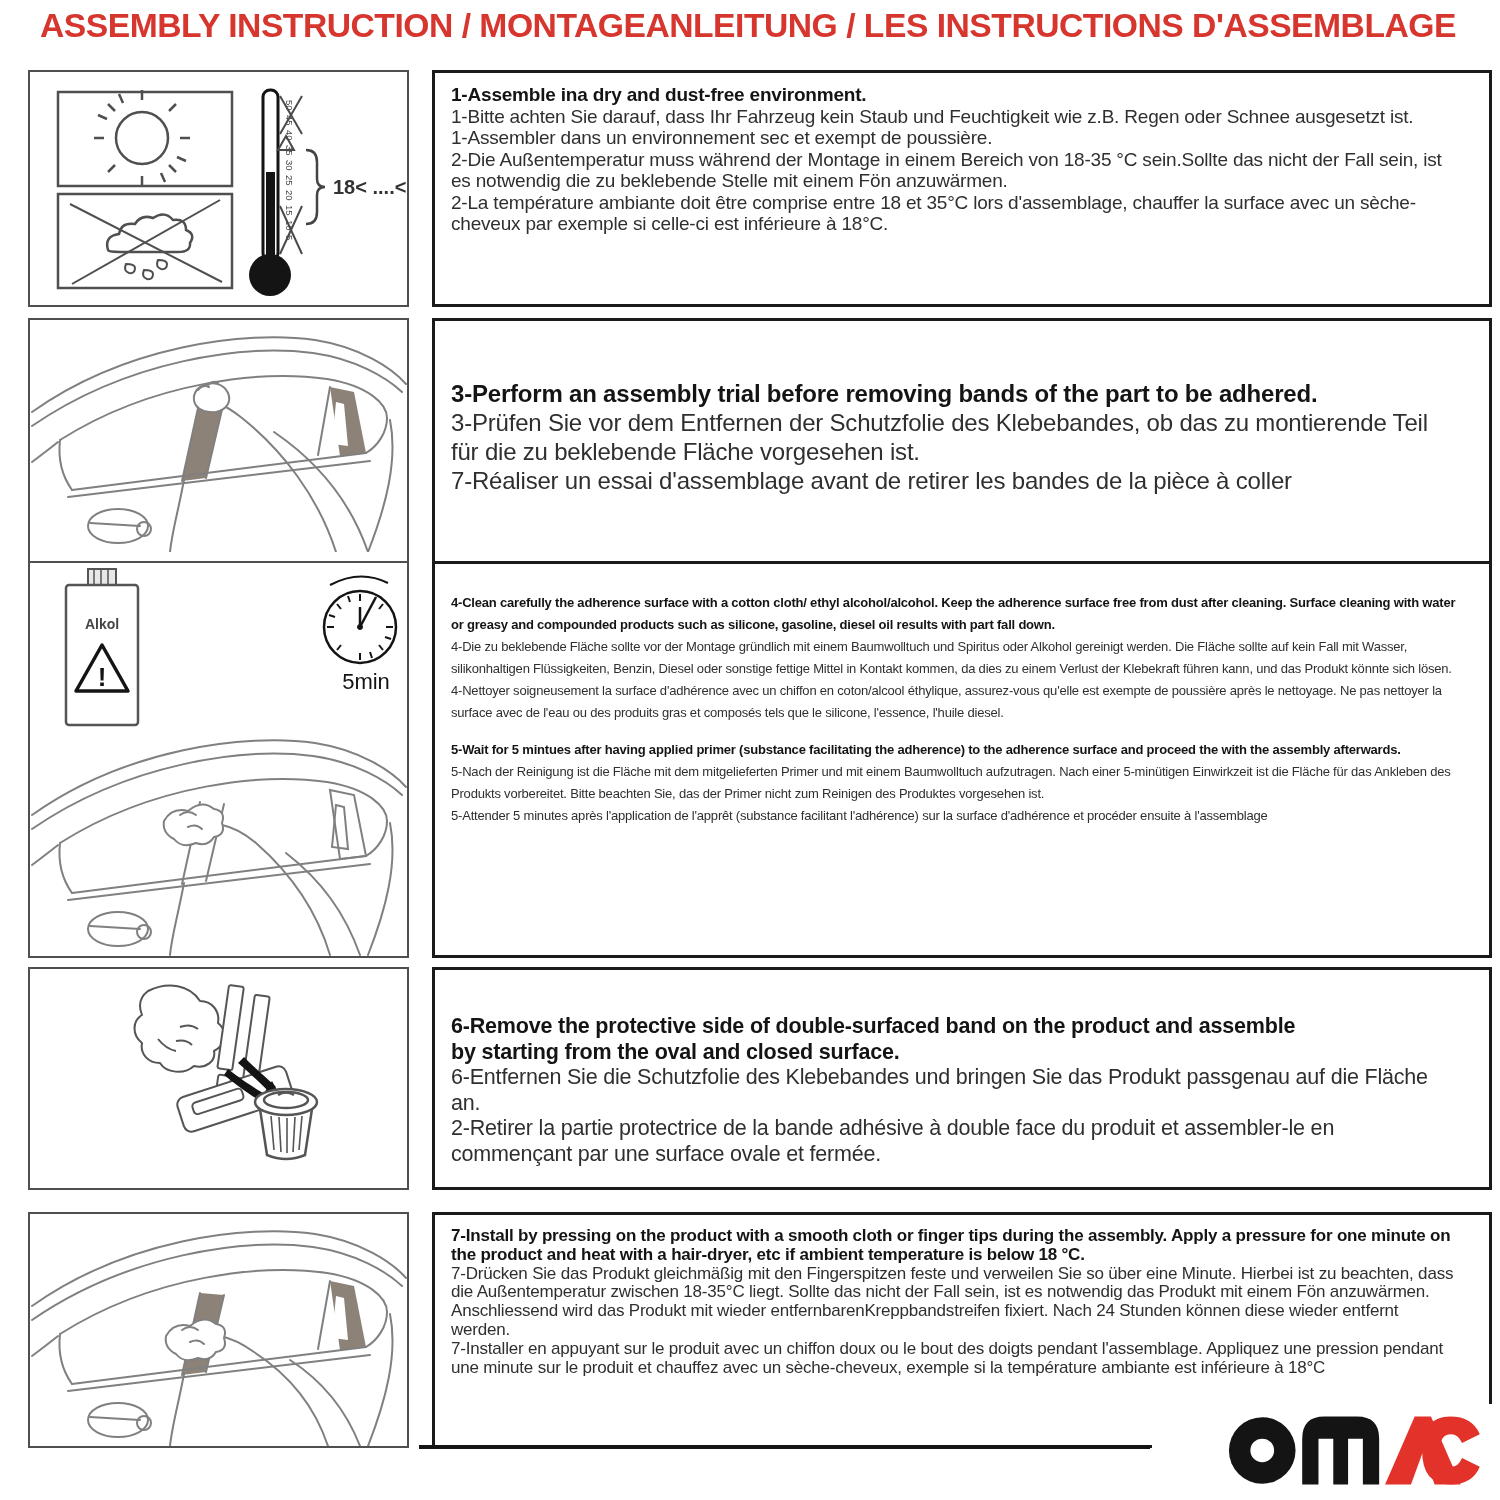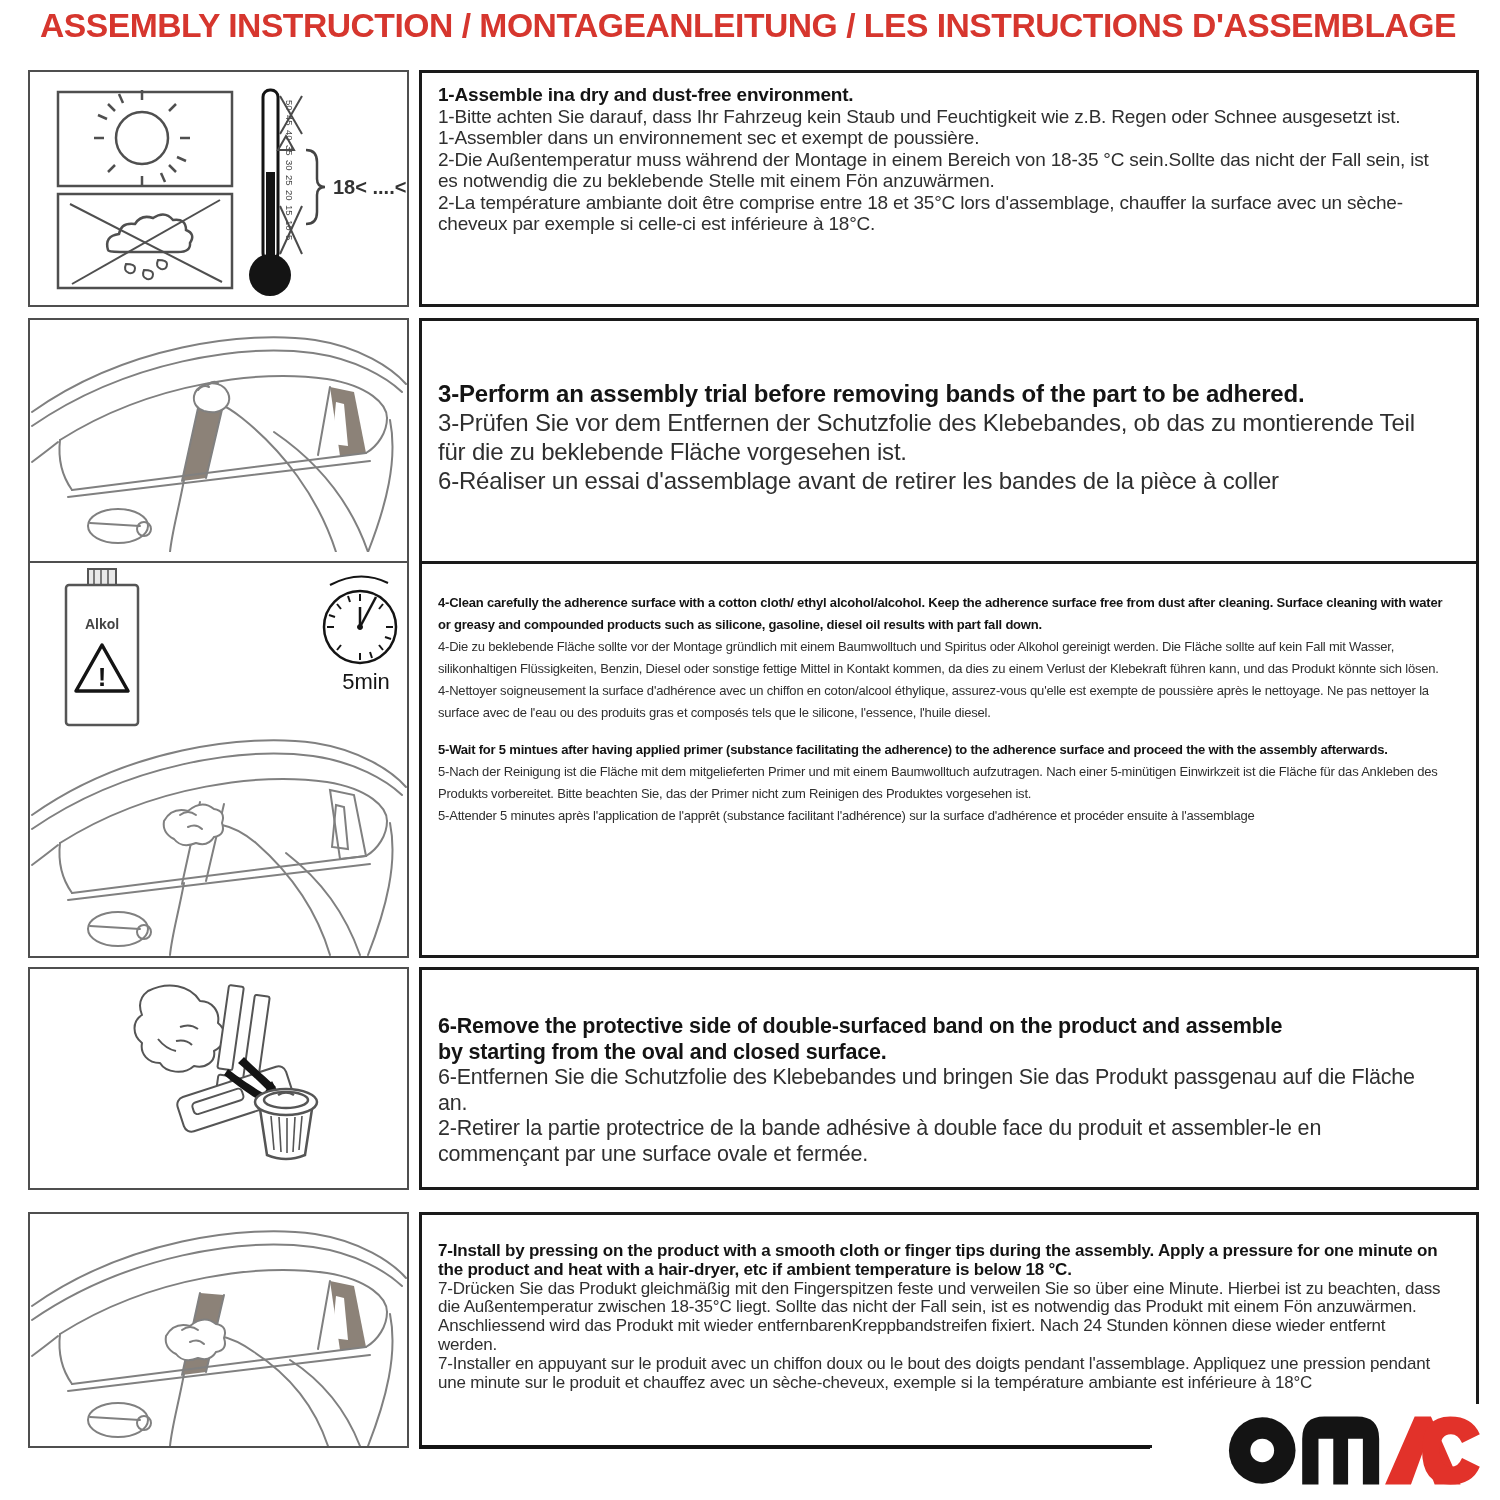--- a/index.html
+++ b/index.html
@@ -1,35 +1,35 @@
 <!DOCTYPE html>
 <html><head>
 <meta charset="utf-8">
 <style>
   html,body{margin:0;padding:0;background:#ffffff;}
   body{width:1500px;height:1500px;position:relative;font-family:"Liberation Sans",sans-serif;color:#2f2f2f;}
   .page-title{position:absolute;left:40px;top:6px;font-size:34px;font-weight:800;letter-spacing:-0.5px;color:#d6362e;white-space:nowrap;transform:scaleX(0.99);transform-origin:left;}
   .illus{position:absolute;left:28px;width:381px;border:2px solid #4f4f4f;background:#fff;box-sizing:border-box;}
-  .textbox{position:absolute;left:419px;width:1060px;border:3px solid #1a1a1a;background:#fff;box-sizing:border-box;padding:0 30px 0 16px;}
+  .textbox{position:absolute;left:432px;width:1060px;border:3px solid #1a1a1a;background:#fff;box-sizing:border-box;padding:0 30px 0 16px;}
   .textbox p{margin:0;white-space:pre-line;letter-spacing:-0.2px;}
   .textbox p.b{font-weight:700;color:#141414;}
   
   #row1-illus,#row1-text{top:70px;height:237px;}
   #row2-illus,#row2-text{top:318px;height:297px;}
   #row3-illus,#row3-text{top:561px;height:397px;}
   #row4-illus,#row4-text{top:967px;height:223px;}
   #row5-illus,#row5-text{top:1212px;height:236px;}
   
   #row1-text{font-size:19px;line-height:21.5px;padding-top:11px;}
   #row1-text .gap{margin-top:19px;}
   #row2-text{font-size:24px;line-height:29px;padding-top:58px;}
   #row3-text{font-size:13px;line-height:22px;padding-top:28px;}
   #row3-text .gap{margin-top:15px;}
   #row4-text{font-size:21.5px;line-height:25.5px;padding-top:44px;}
-  #row5-text{font-size:17px;line-height:18.8px;padding-top:27px;}
+  #row5-text{font-size:17px;line-height:18.8px;padding-top:12px;}
   svg{display:block;}
   .logo-backdrop{position:absolute;left:1152px;top:1404px;width:348px;height:96px;background:#fff;}
   .footer-line{position:absolute;left:419px;top:1445px;width:731px;height:4px;background:#141414;}
   .logo{position:absolute;left:1228px;top:1412px;}
 </style>
 </head>
 <body>
 
 <div class="page-title">ASSEMBLY INSTRUCTION / MONTAGEANLEITUNG / LES INSTRUCTIONS D'ASSEMBLAGE</div>
 
@@ -128,21 +128,21 @@
       <path d="M338,232 C320,180 288,142 244,112" fill="none"></path>
       <path d="M186,92 c10,-2 16,-10 12,-19 c-4,-9 -15,-12 -24,-8 c-5,2 -9,6 -10,11 c-1,7 3,13 10,15 c4,1 8,2 12,1 z"></path>
       <path d="M168,70 q5,-6 11,-3" fill="none"></path>
       <path d="M178,65 q5,-5 10,-2" fill="none"></path>
     </g>
   </svg>
 </div>
 <div class="textbox" id="row2-text">
   <p class="b">3-Perform an assembly trial before removing bands of the part to be adhered.</p>
   <p>3-Prüfen Sie vor dem Entfernen der Schutzfolie des Klebebandes, ob das zu montierende Teil für die zu beklebende Fläche vorgesehen ist.</p>
-  <p>6-Réaliser un essai d'assemblage avant de retirer les bandes de la pièce à coller</p>
+  <p>7-Réaliser un essai d'assemblage avant de retirer les bandes de la pièce à coller</p>
 </div>
 
 <div class="illus" id="row3-illus">
   <svg width="377" height="393" viewBox="0 0 377 393">
     <g>
       <rect x="58" y="6" width="28" height="16" fill="#e8e8e8" stroke="#555" stroke-width="2"></rect>
       <line x1="64" y1="6" x2="64" y2="22" stroke="#555" stroke-width="1.5"></line>
       <line x1="71" y1="6" x2="71" y2="22" stroke="#555" stroke-width="1.5"></line>
       <line x1="78" y1="6" x2="78" y2="22" stroke="#555" stroke-width="1.5"></line>
       <rect x="36" y="22" width="72" height="140" rx="3" fill="#ffffff" stroke="#555" stroke-width="2.5"></rect>

